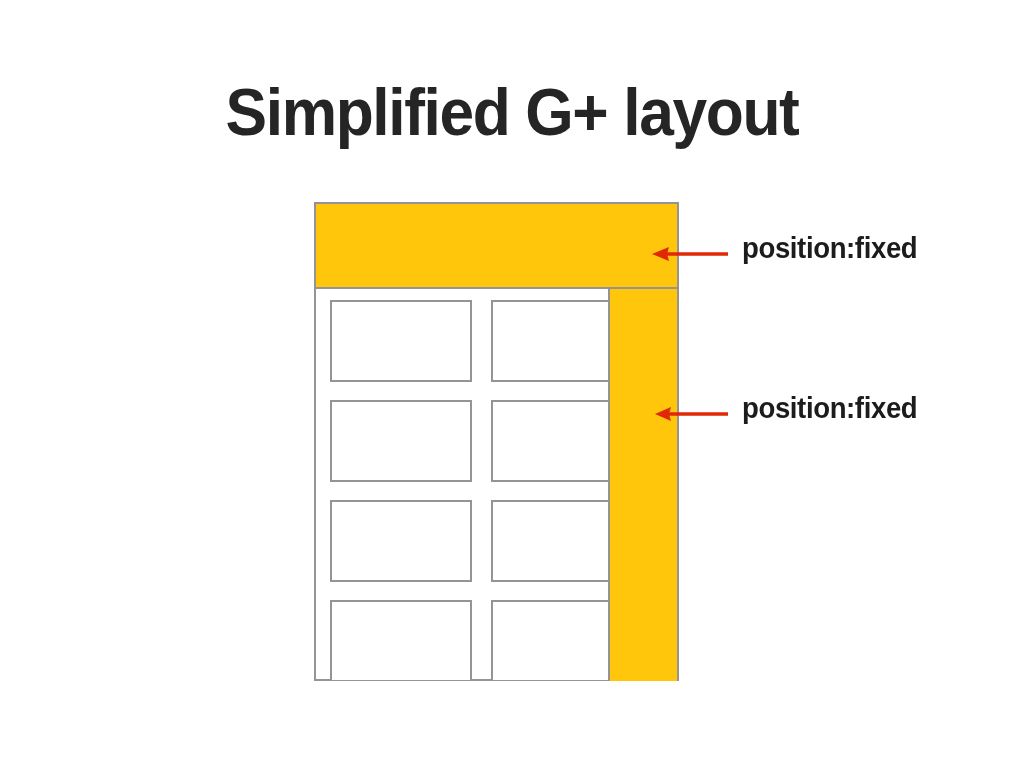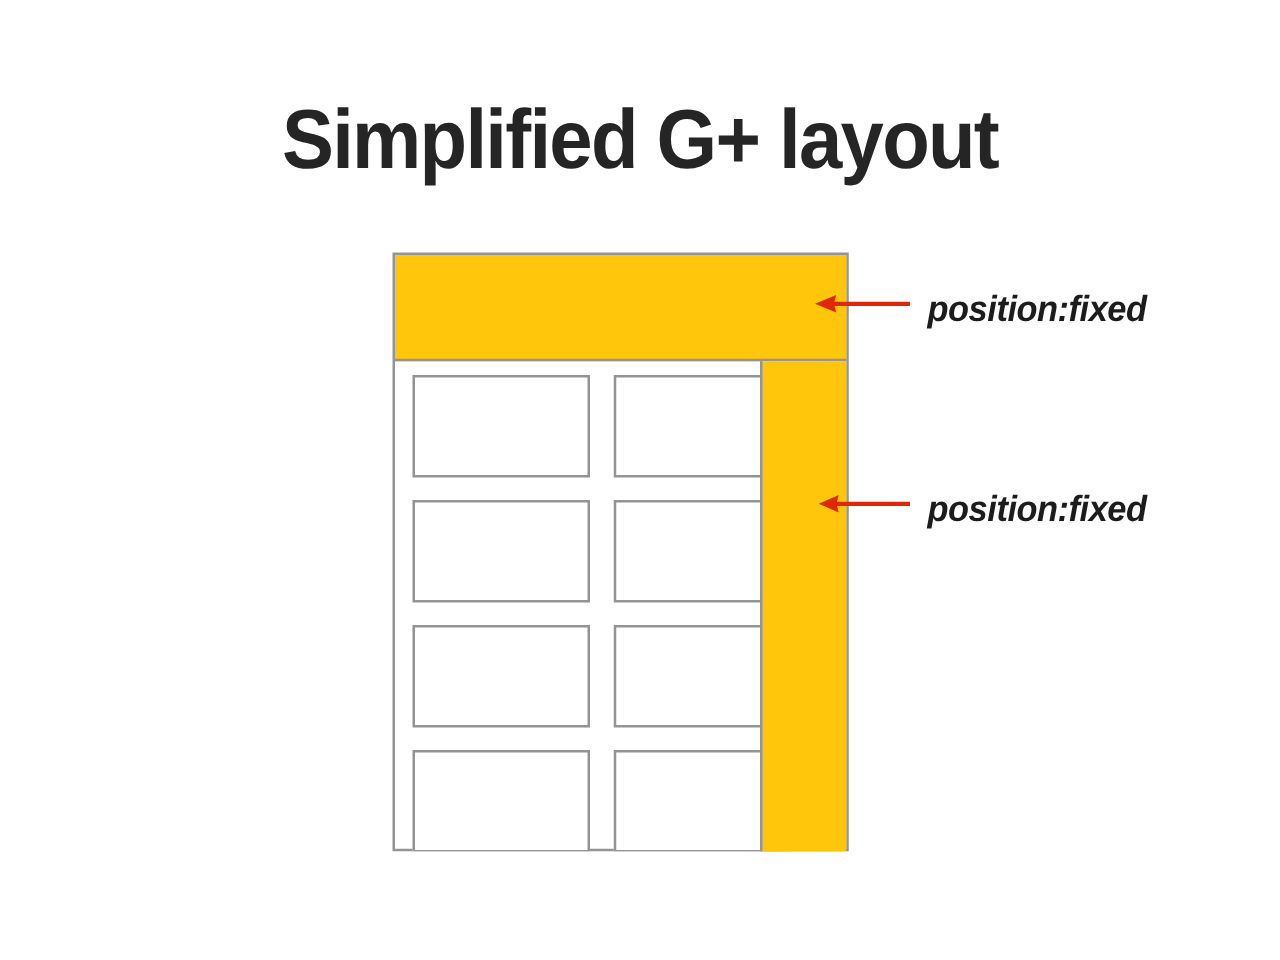--- a/index.html
+++ b/index.html
@@ -96,23 +96,22 @@
     box-sizing: border-box;
     border: 2px solid #949494;
     background: #ffffff;
     flex: 0 0 auto;
   }
 
   
   .annotation {
     position: absolute;
     display: flex;
-    align-items: flex-start;
+    align-items: flex-end;
     z-index: 5;
-    font-style: italic;
   }
   #annotation-header  { left: 648px; top: 232px; }
   #annotation-sidebar { left: 652px; top: 392px; }
 
   .annotation-arrow {
     display: block;
     flex: 0 0 auto;
   }
   .annotation-label {
     font-family: "Liberation Sans", sans-serif;

